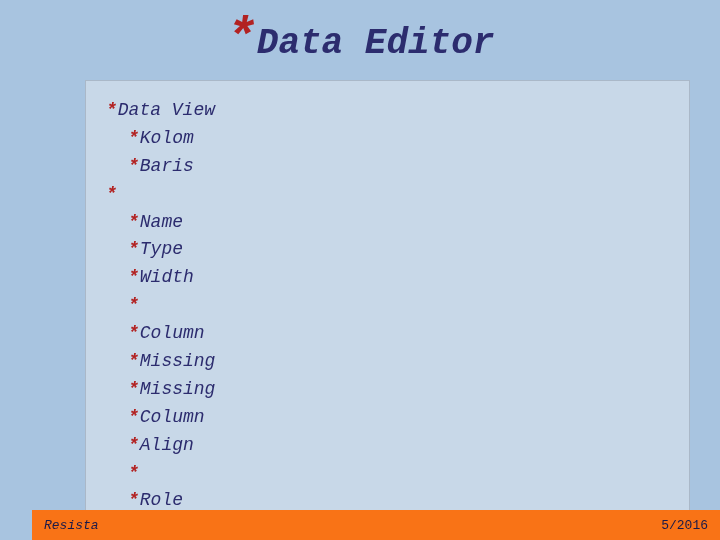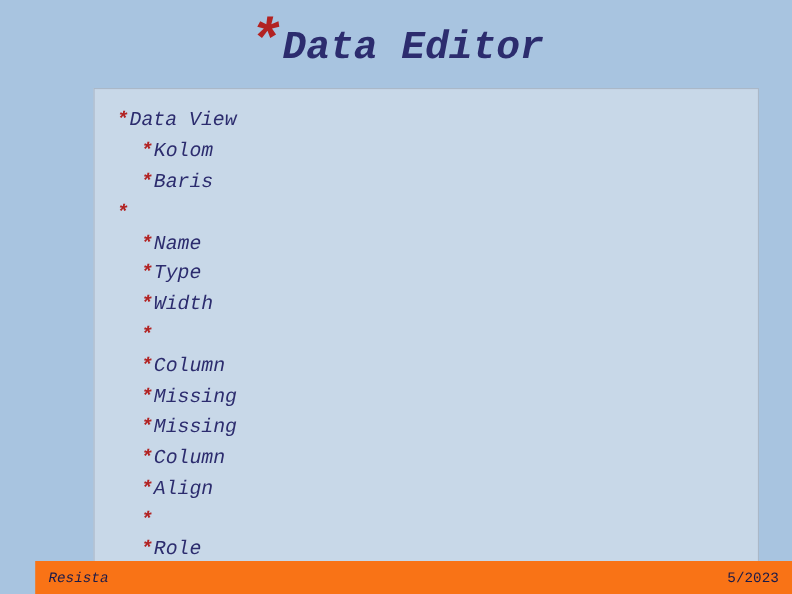--- a/index.html
+++ b/index.html
@@ -195,16 +195,16 @@
       <div class="item item-level2">
         <span class="star">*</span>
         <span>Role</span>
       </div>
 
     </div>
   </div>
 
   <div class="bottom-bar">
     <span class="bottom-left">Resista</span>
-    <span class="bottom-right">5/2023</span>
+    <span class="bottom-right">5/2016</span>
   </div>
 
 </div>
 
 </body></html>

